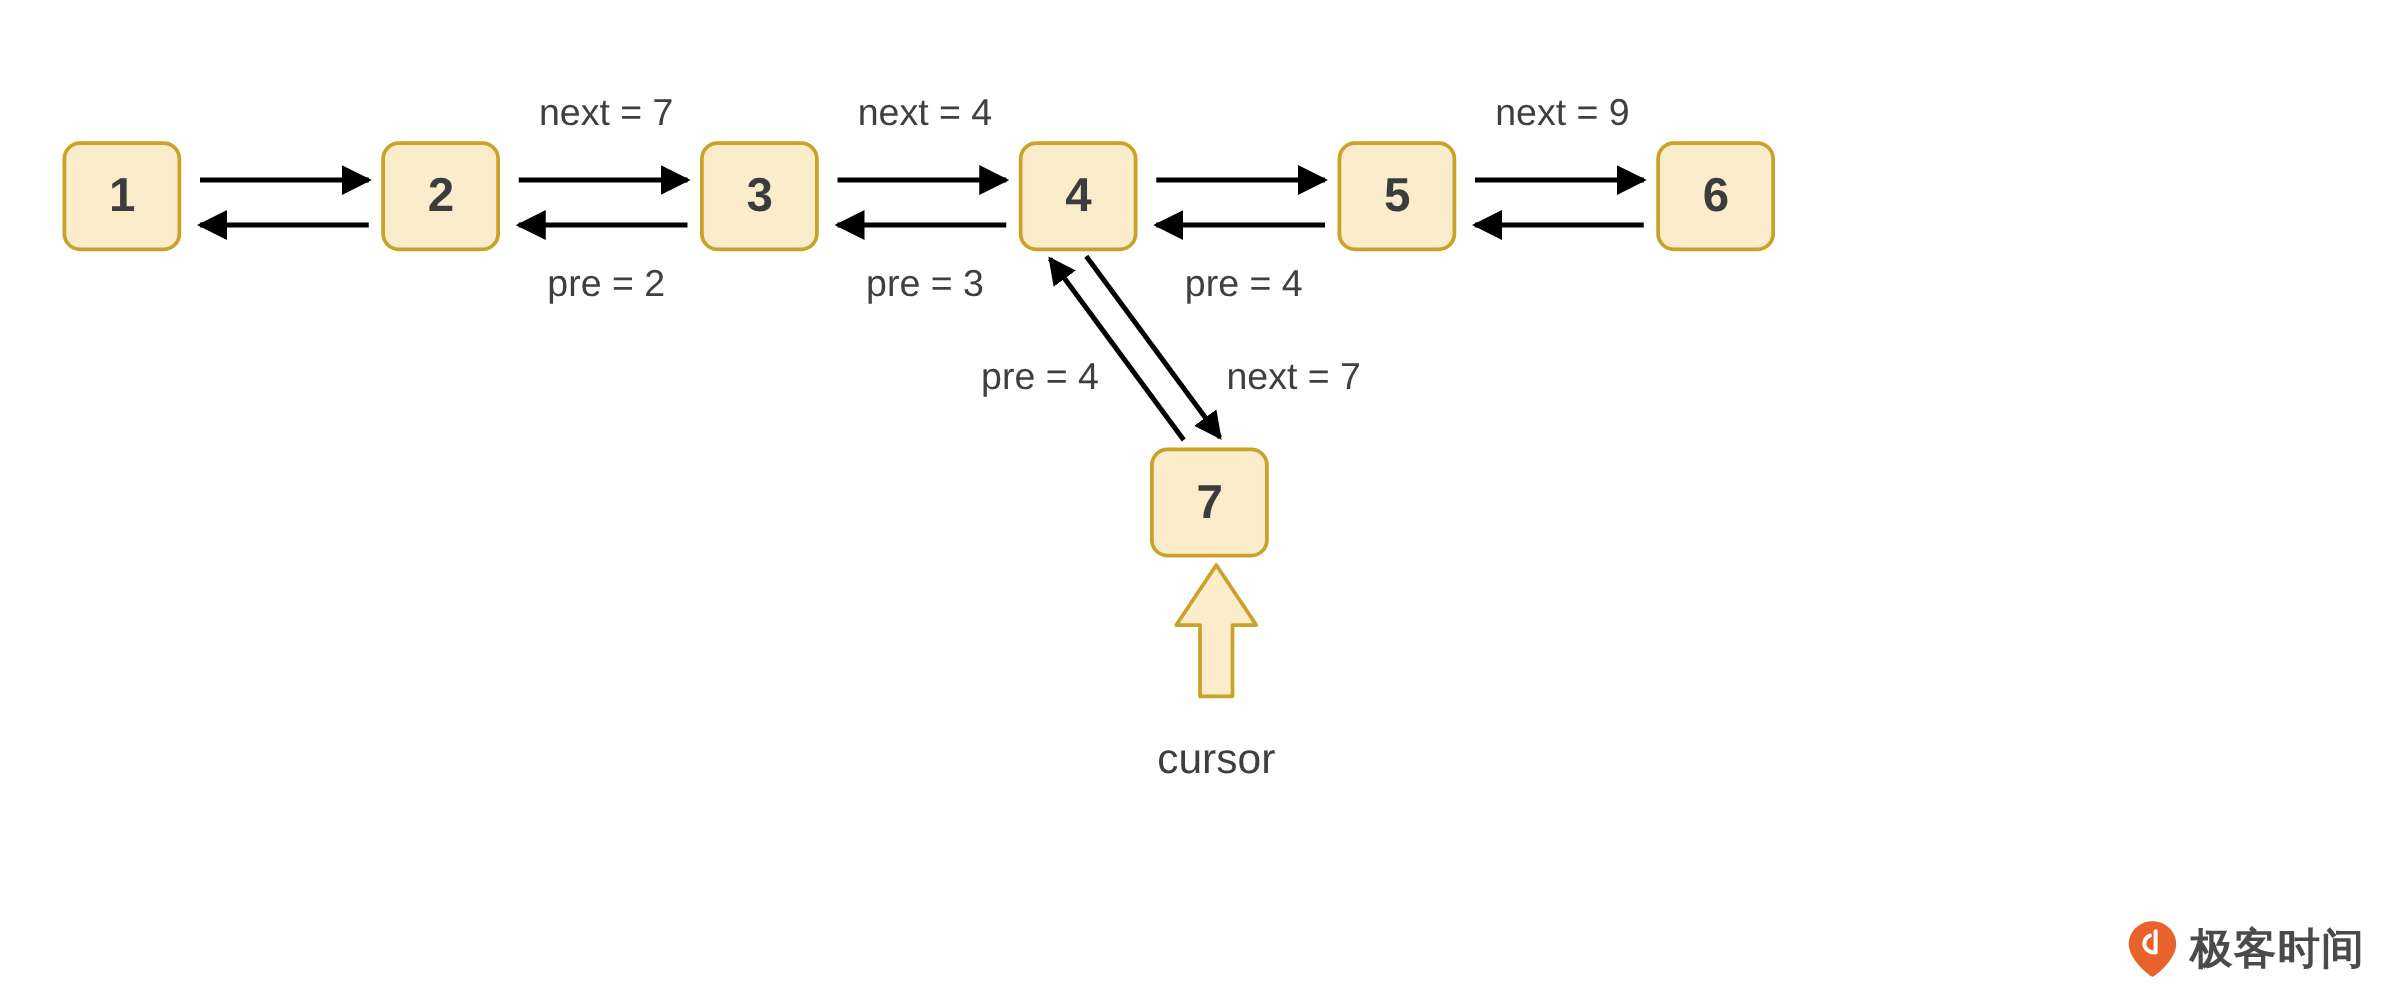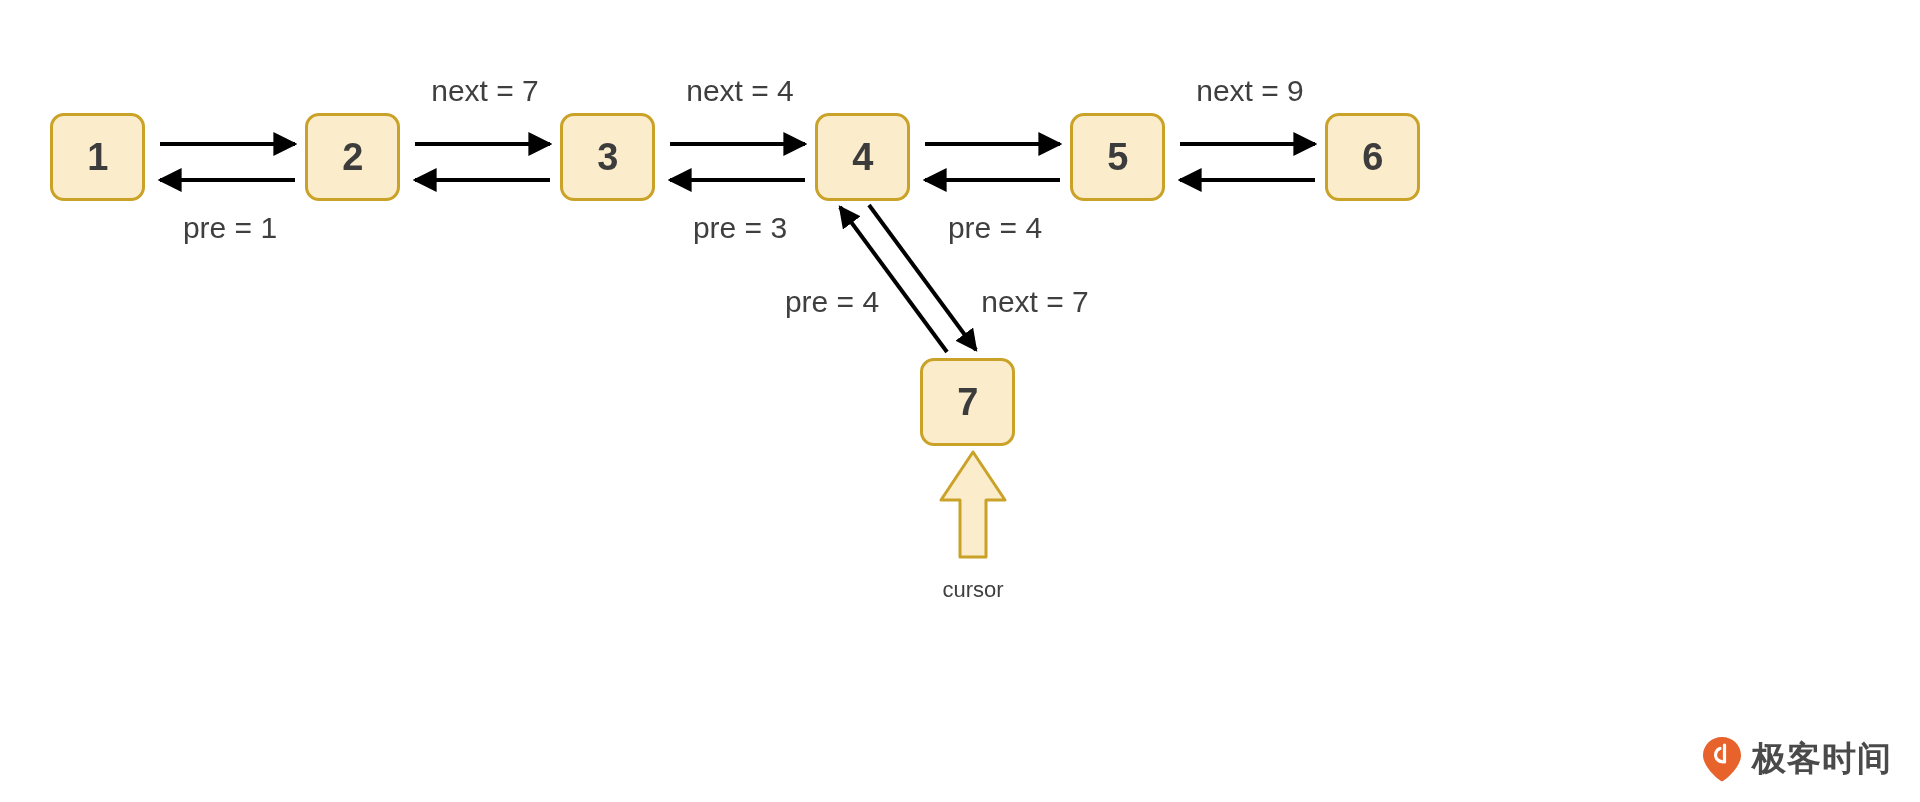--- a/index.html
+++ b/index.html
@@ -46,24 +46,25 @@
     position: absolute;
     font-family: "Liberation Sans", sans-serif;
     font-size: 30px;
     color: #3f3f3f;
     white-space: nowrap;
     text-align: center;
   }
   .cursor-label {
     position: absolute;
     font-family: "Liberation Sans", sans-serif;
-    font-size: 22px;
+    font-size: 34px;
     color: #3f3f3f;
     white-space: nowrap;
     text-align: center;
+    margin-top: 11px;
   }
   #watermark {
     position: absolute;
     right: 28px;
     bottom: 20px;
     display: flex;
     align-items: flex-start;
     gap: 10px;
   }
   #watermark .wm-text {
@@ -134,21 +135,21 @@
       <span>6</span>
     </div>
   <div class="node-box" style="left:920px; top:358px;">
       <span>7</span>
     </div>
 
   <div class="edge-label" style="left:385px;  top:74px; width:200px;">next = 7</div>
   <div class="edge-label" style="left:640px;  top:74px; width:200px;">next = 4</div>
   <div class="edge-label" style="left:1150px; top:74px; width:200px;">next = 9</div>
 
-  <div class="edge-label" style="left:130px;  top:211px; width:200px;">pre = 1</div>
+  <div class="edge-label" style="left:385px;  top:211px; width:200px;">pre = 2</div>
   <div class="edge-label" style="left:640px;  top:211px; width:200px;">pre = 3</div>
   <div class="edge-label" style="left:895px;  top:211px; width:200px;">pre = 4</div>
 
   <div class="edge-label" style="left:762px;  top:285px; width:140px;">pre = 4</div>
   <div class="edge-label" style="left:960px;  top:285px; width:150px;text-align:center;">next = 7</div>
 
   <div class="cursor-label" style="left:898px; top:577px; width:150px;">cursor</div>
 
   <div id="watermark">
     <svg width="40" height="46" viewBox="0 0 40 46">

